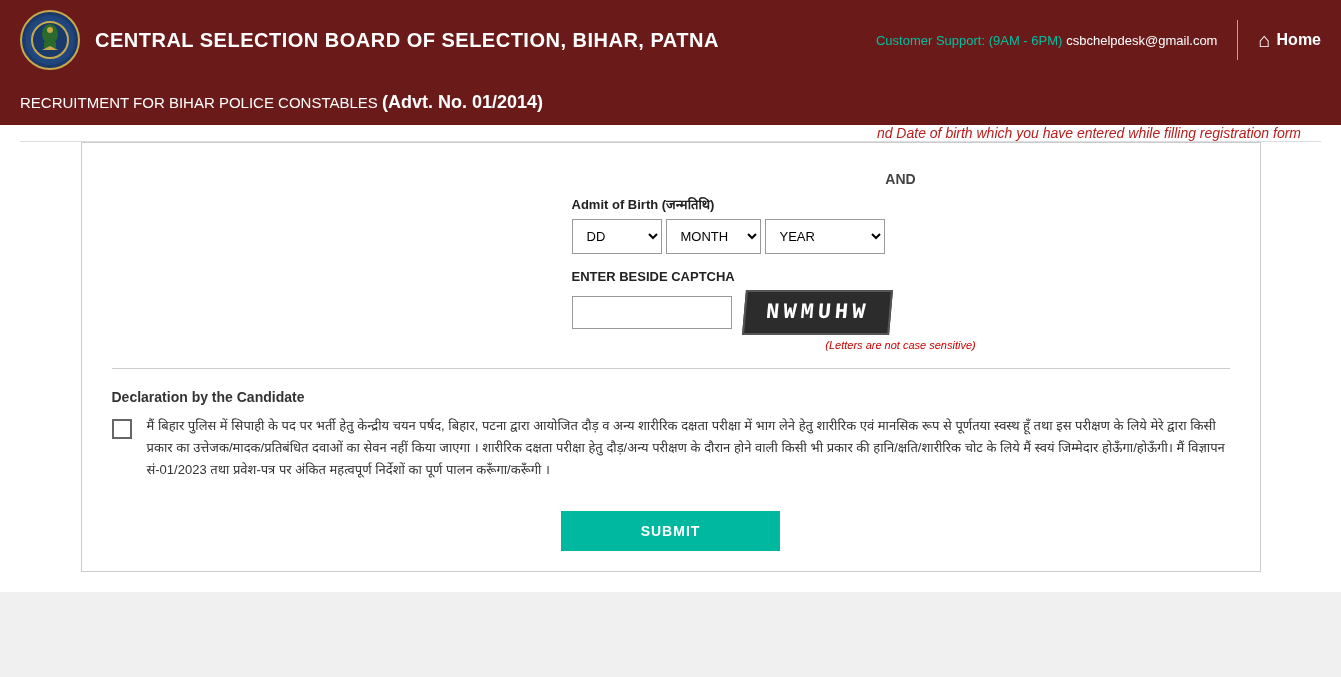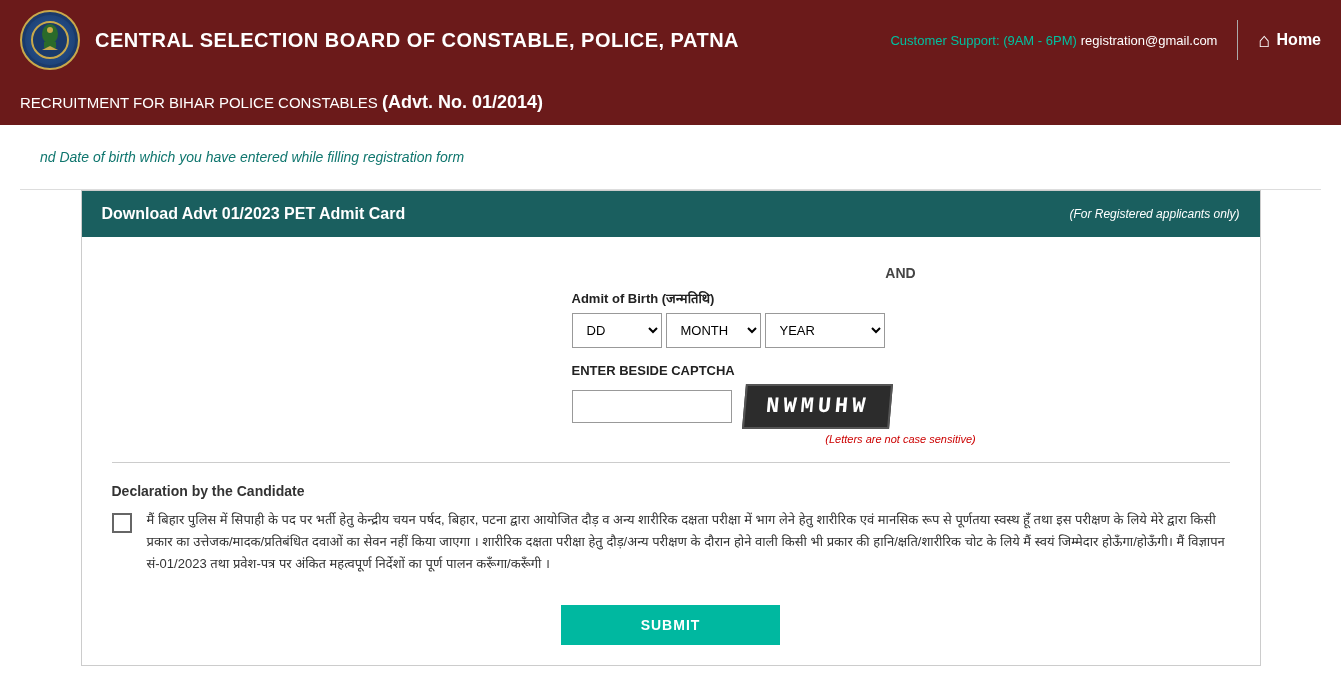--- a/index.html
+++ b/index.html
@@ -95,24 +95,25 @@
       font-size: 15px;
     }
     .recruitment-bar span.bold {
       font-weight: bold;
       font-size: 18px;
     }
 
     
     .info-bar {
       background: white;
-      padding: 24px 20px;
-      color: #0f766e;
+      padding: 0 20px;
+      color: #b91c1c;
       font-size: 14px;
       border-bottom: 1px solid #ddd;
+      text-align: right;
     }
     .info-bar span {
       font-style: italic;
     }
 
     
     .main-content {
       background: white;
       margin: 0;
       padding: 0 20px 20px 20px;
@@ -340,27 +341,27 @@
         <svg width="40" height="40" viewBox="0 0 40 40">
           <circle cx="20" cy="20" r="18" fill="#1a3a6b" stroke="#c8a84b" stroke-width="2"></circle>
           <ellipse cx="20" cy="14" rx="8" ry="10" fill="#2a6a2a"></ellipse>
           <rect x="14" y="22" width="12" height="6" fill="#2a6a2a"></rect>
           <circle cx="20" cy="10" r="3" fill="#c8a84b"></circle>
           <path d="M12 30 L20 26 L28 30" fill="#c8a84b"></path>
         </svg>
       </div>
     </div>
     <div class="header-title">
-      <h1>CENTRAL SELECTION BOARD OF CONSTABLE, POLICE, PATNA</h1>
+      <h1>CENTRAL SELECTION BOARD OF SELECTION, BIHAR, PATNA</h1>
     </div>
   </div>
   <div class="header-right">
     <div class="customer-support">
       <span class="support-label">Customer Support: (9AM - 6PM)</span>
-      <span class="support-email">registration@gmail.com</span>
+      <span class="support-email">csbchelpdesk@gmail.com</span>
     </div>
     <div class="divider-vert"></div>
     <a class="home-btn" href="#">
       <span class="home-icon">⌂</span>
       <span>Home</span>
     </a>
   </div>
 </div>
 
 <div class="recruitment-bar">
@@ -368,24 +369,20 @@
   <span class="bold">(Advt. No. 01/2014)</span>
 </div>
 
 <div class="main-content">
 
   <div class="info-bar">
     <span>nd Date of birth which you have entered while filling registration form</span>
   </div>
 
   <div class="card">
-    <div class="card-header">
-      <span class="card-header-title">Download Advt 01/2023 PET Admit Card</span>
-      <span class="card-header-note">(For Registered applicants only)</span>
-    </div>
     <div class="card-body">
 
 
       <div class="and-separator">
         <span>AND</span>
       </div>
 
       <div class="dob-section">
         <label>Admit of Birth (जन्मतिथि)</label>
         <div class="dob-selects">

